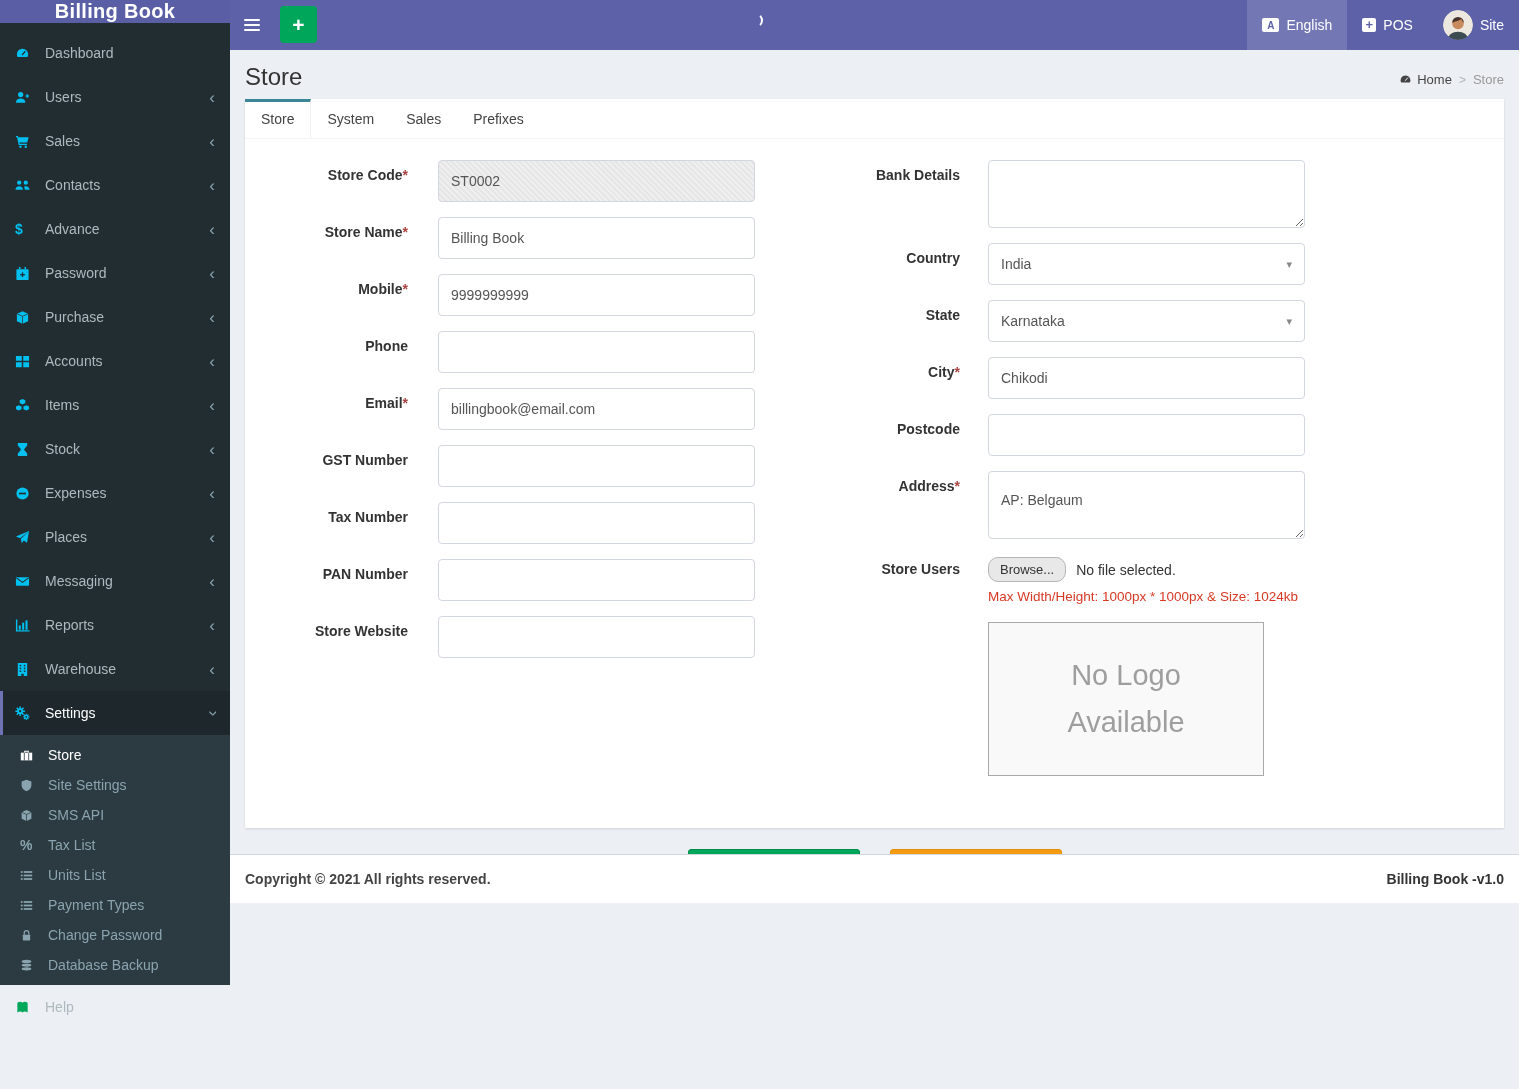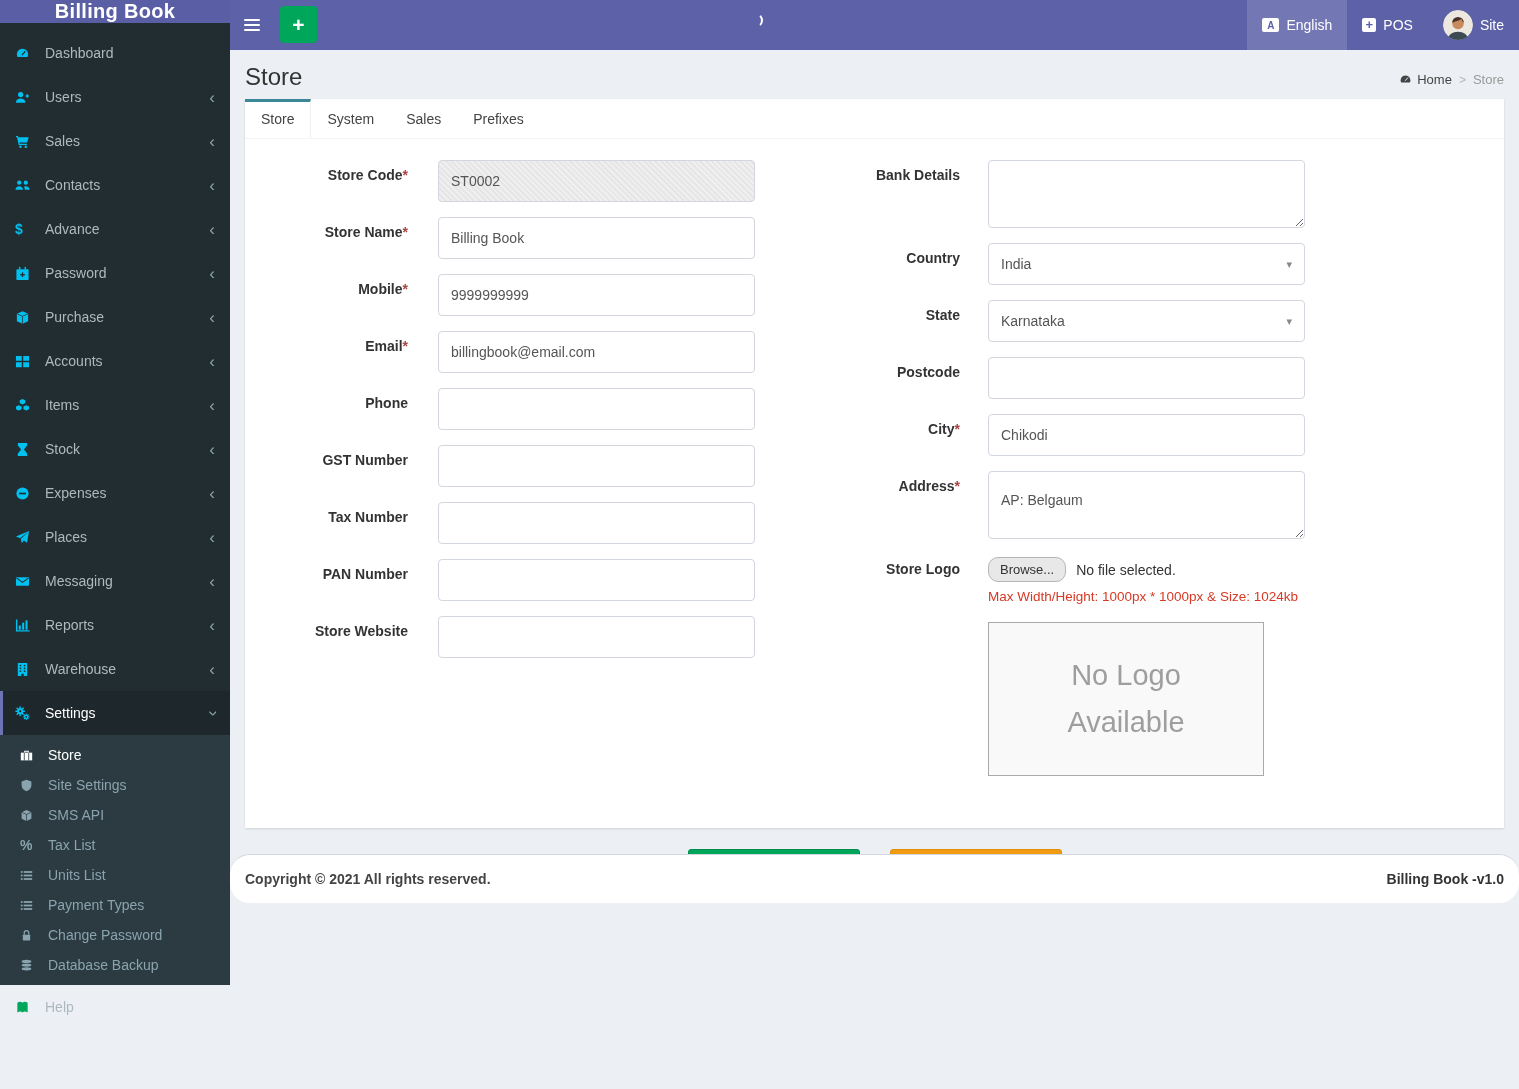--- a/index.html
+++ b/index.html
@@ -99,21 +99,21 @@
               display:flex; align-items:center; justify-content:center; text-align:center;
               color:#9e9e9e; font-size:29px; line-height:1.65; padding:0 40px; }
 
   .actions { display:flex; justify-content:center; gap:30px; margin-top:21px; }
   .btn { width:172px; height:33px; border-radius:3px; color:#fff; font-size:14px; cursor:pointer; font-family:inherit; }
   .btn.update { background:#00a65a; border:1px solid #008d4c; }
   .btn.close  { background:#f39c12; border:1px solid #e08e0b; }
 
   .footer { height:49px; flex:0 0 49px; background:#fff; border-top:1px solid #d2d6de;
             display:flex; align-items:center; justify-content:space-between; padding:12px 15px;
-            font-weight:bold; color:#444;border-radius:20px; }
+            font-weight:bold; color:#444; }
   .footer .ver { color:#333; }
 </style>
 </head>
 <body>
 
 <div class="app">
 
   <aside class="sidebar">
     <div class="logo">Billing Book</div>
     <nav class="side-nav" id="side-nav">
@@ -453,26 +453,26 @@
               </div>
               <div class="fg">
                 <label>Store Name<span class="req">*</span></label>
                 <div class="ctrl"><input class="tbox" value="Billing Book" style=""></div>
               </div>
               <div class="fg">
                 <label>Mobile<span class="req">*</span></label>
                 <div class="ctrl"><input class="tbox" value="9999999999" style=""></div>
               </div>
               <div class="fg">
+                <label>Phone<span class="req"></span></label>
+                <div class="ctrl"><input class="tbox" value="" style=""></div>
+              </div>
+              <div class="fg">
                 <label>Email<span class="req">*</span></label>
                 <div class="ctrl"><input class="tbox" value="billingbook@email.com" style=""></div>
-              </div>
-              <div class="fg">
-                <label>Phone<span class="req"></span></label>
-                <div class="ctrl"><input class="tbox" value="" style=""></div>
               </div>
               <div class="fg">
                 <label>GST Number<span class="req"></span></label>
                 <div class="ctrl"><input class="tbox" value="" style=""></div>
               </div>
               <div class="fg">
                 <label>Tax Number<span class="req"></span></label>
                 <div class="ctrl"><input class="tbox" value="" style=""></div>
               </div>
               <div class="fg">
@@ -508,38 +508,38 @@
               <label><span>State</span><span class="req"></span></label>
               <div class="ctrl">
                 <div class="selbox">
                   <span>Karnataka</span>
                   <span class="caret">▾</span>
                 </div>
               </div>
             </div>
 
             <div class="fg">
+              <label><span>City</span><span class="req">*</span></label>
+              <div class="ctrl"><input class="tbox" value="Chikodi" style=""></div>
+            </div>
+
+            <div class="fg">
               <label><span>Postcode</span><span class="req"></span></label>
               <div class="ctrl"><input class="tbox" value="" style=""></div>
-            </div>
-
-            <div class="fg">
-              <label><span>City</span><span class="req">*</span></label>
-              <div class="ctrl"><input class="tbox" value="Chikodi" style=""></div>
             </div>
 
             <div class="fg">
               <label><span>Address</span><span class="req">*</span></label>
               <div class="ctrl">
                   <textarea class="tarea" style="">AP: Belgaum</textarea>
                 </div>
             </div>
 
             <div class="fg">
-              <label><span>Store Logo</span><span class="req"></span></label>
+              <label><span>Store Users</span><span class="req"></span></label>
               <div class="ctrl">
                 <div class="file-row">
                   <button class="browse-btn">Browse...</button>
                   <span class="file-status">No file selected.</span>
                 </div>
                 <div class="hint">Max Width/Height: 1000px * 1000px &amp; Size: 1024kb</div>
                 <div class="logo-box">No Logo Available</div>
               </div>
             </div>
 

